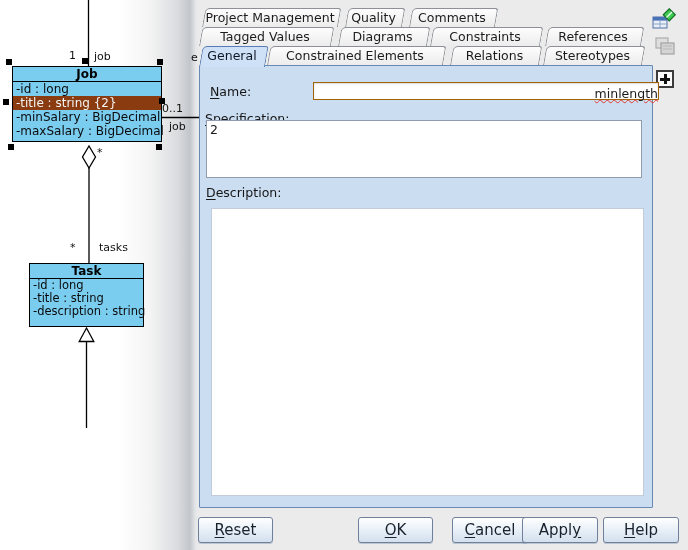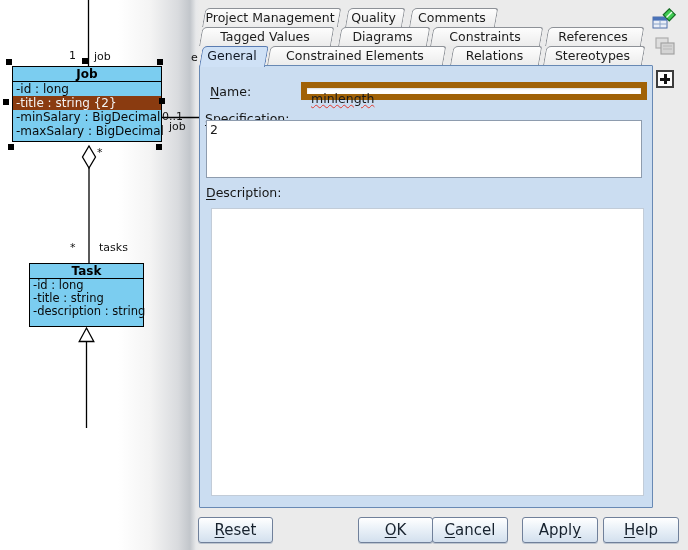--- a/index.html
+++ b/index.html
@@ -34,23 +34,23 @@
   .tab.sel{z-index:6;color:#101824;}
   .tab.sel::before{background:#cfe1f6;border-color:#5a7cb2;height:20px;}
 
   #tabpanel{position:absolute;left:199px;top:65px;width:454px;height:443px;
             background:#cbddf1;border:1.4px solid #6889b4;border-radius:1px;
             box-sizing:border-box;z-index:3;}
 
   .fldlabel{position:absolute;font-size:12.5px;color:#161616;z-index:4;}
   .fldlabel u, button u{text-underline-offset:2px;}
 
-  #name-field{position:absolute;left:301px;top:82px;width:346px;height:18px;z-index:4;
-      background:#fff;border:6px solid #a16207;box-sizing:border-box;
-      box-shadow:inset 0 1px 2px rgba(0,0,0,.14);}
+  #name-field{position:absolute;left:313px;top:82px;width:346px;height:18px;z-index:4;
+      background:#fff;border:1px solid #a16207;box-sizing:border-box;
+      box-shadow:inset 0 1px 2px rgba(0,0,0,.14);text-align:right;}
   #name-field span{display:inline-block;padding:1px 0 0 4px;font-size:12.5px;color:#1a1a1a;
       text-decoration:underline wavy #e23a2e 1px;}
 
   textarea.spec{position:absolute;left:206px;top:120px;width:436px;height:58px;z-index:4;
       background:#fff;border:1px solid #8e9cae;box-sizing:border-box;resize:none;outline:none;
       font-family:"DejaVu Sans","Liberation Sans",sans-serif;font-size:12.5px;color:#1a1a1a;
       padding:1px 3px;}
   textarea.desc{position:absolute;left:211px;top:208px;width:433px;height:288px;z-index:4;
       background:#fff;border:1px solid #c2ccd8;box-sizing:border-box;resize:none;outline:none;
       font-family:"DejaVu Sans","Liberation Sans",sans-serif;font-size:12.5px;color:#1a1a1a;
@@ -79,21 +79,21 @@
       <line x1="162" y1="117.5" x2="200" y2="117.5" stroke="#000" stroke-width="1.3"></line>
       <line x1="89" y1="168" x2="89" y2="263" stroke="#000" stroke-width="1.3"></line>
       <polygon points="89,146 95.5,157 89,168 82.5,157" fill="#fff" stroke="#000" stroke-width="1.3"></polygon>
       <line x1="86.5" y1="341" x2="86.5" y2="428" stroke="#000" stroke-width="1.3"></line>
       <polygon points="86.5,328 93.8,341.5 79.2,341.5" fill="#fff" stroke="#000" stroke-width="1.3"></polygon>
     </svg>
 
     <div class="dlabel" style="left:69px;top:49px">1</div>
     <div class="dlabel" style="left:94px;top:50px">job</div>
     <div class="dlabel" style="left:191px;top:51px">e</div>
-    <div class="dlabel" style="left:162px;top:110px">0..1</div>
+    <div class="dlabel" style="left:162px;top:102px">0..1</div>
     <div class="dlabel" style="left:169px;top:120px">job</div>
     <div class="dlabel" style="left:97px;top:146px">*</div>
     <div class="dlabel" style="left:70px;top:241px">*</div>
     <div class="dlabel" style="left:99px;top:241px">tasks</div>
 
     <div class="umlbox" style="left:12px;top:66px;width:150px;height:76px">
       <div class="hdr">Job</div>
       <div class="attr">-id : long</div>
       <div class="attr hl">-title : string {2}</div>
       <div class="attr">-minSalary : BigDecimal</div>
@@ -164,17 +164,17 @@
   </div>
 
   <div class="fldlabel" style="left:205px;top:111px"><u>S</u>pecification:</div>
   <textarea class="spec" style="">2</textarea>
 
   <div class="fldlabel" style="left:206px;top:185px"><u>D</u>escription:</div>
   <textarea class="desc" style=""></textarea>
 
   <button class="dlg" style="left:198px;width:75px"><u>R</u>eset</button>
   <button class="dlg" style="left:358px;width:75px"><u>O</u>K</button>
-  <button class="dlg" style="left:432px;width:76px"><u>C</u>ancel</button>
+  <button class="dlg" style="left:452px;width:76px"><u>C</u>ancel</button>
   <button class="dlg" style="left:522px;width:76px">Appl<u>y</u></button>
   <button class="dlg" style="left:603px;width:76px"><u>H</u>elp</button>
 
 </div>
 
 </body></html>

